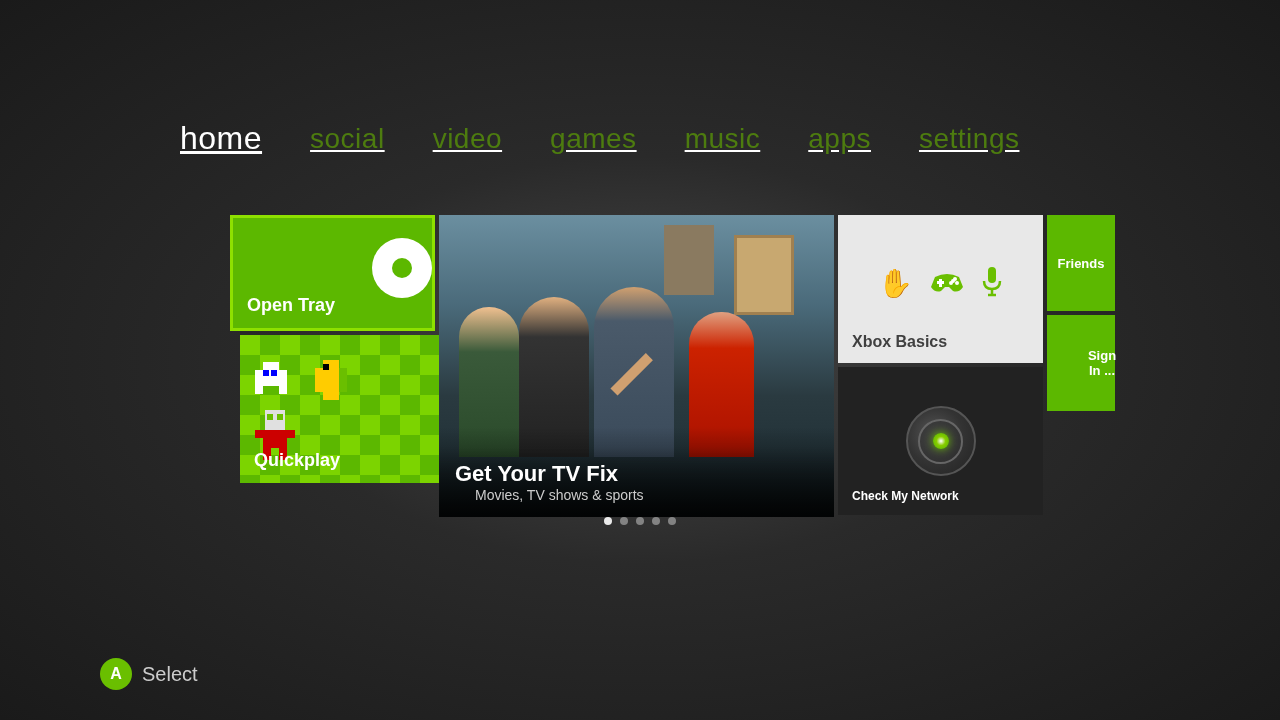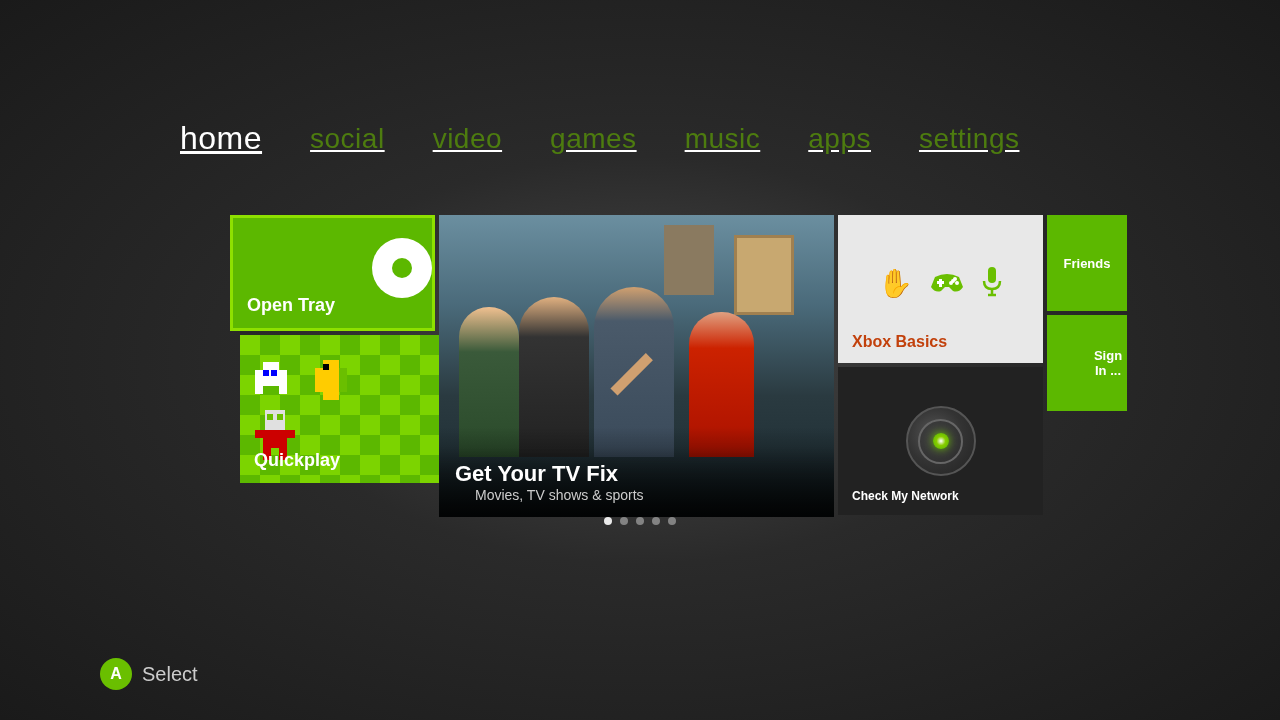--- a/index.html
+++ b/index.html
@@ -177,21 +177,21 @@
       color: #6abf00;
       font-size: 28px;
     }
 
     .tile-xbox-label {
       position: absolute;
       bottom: 12px;
       left: 14px;
       font-size: 16px;
       font-weight: 600;
-      color: #c2410c;
+      color: #404040;
     }
 
     .tile-check-network {
       width: 205px;
       height: 148px;
       background: #222;
       cursor: pointer;
       position: relative;
       display: flex;
       align-items: center;
@@ -212,21 +212,21 @@
     
     .far-right-tiles {
       display: flex;
       flex-direction: column;
       gap: 4px;
       width: 80px;
       overflow: hidden;
     }
 
     .tile-partial {
-      width: 80px;
+      width: 68px;
       height: 96px;
       background-color: #6abf00;
       cursor: pointer;
       position: relative;
       display: flex;
       align-items: center;
       justify-content: center;
     }
 
     .tile-partial-label {

